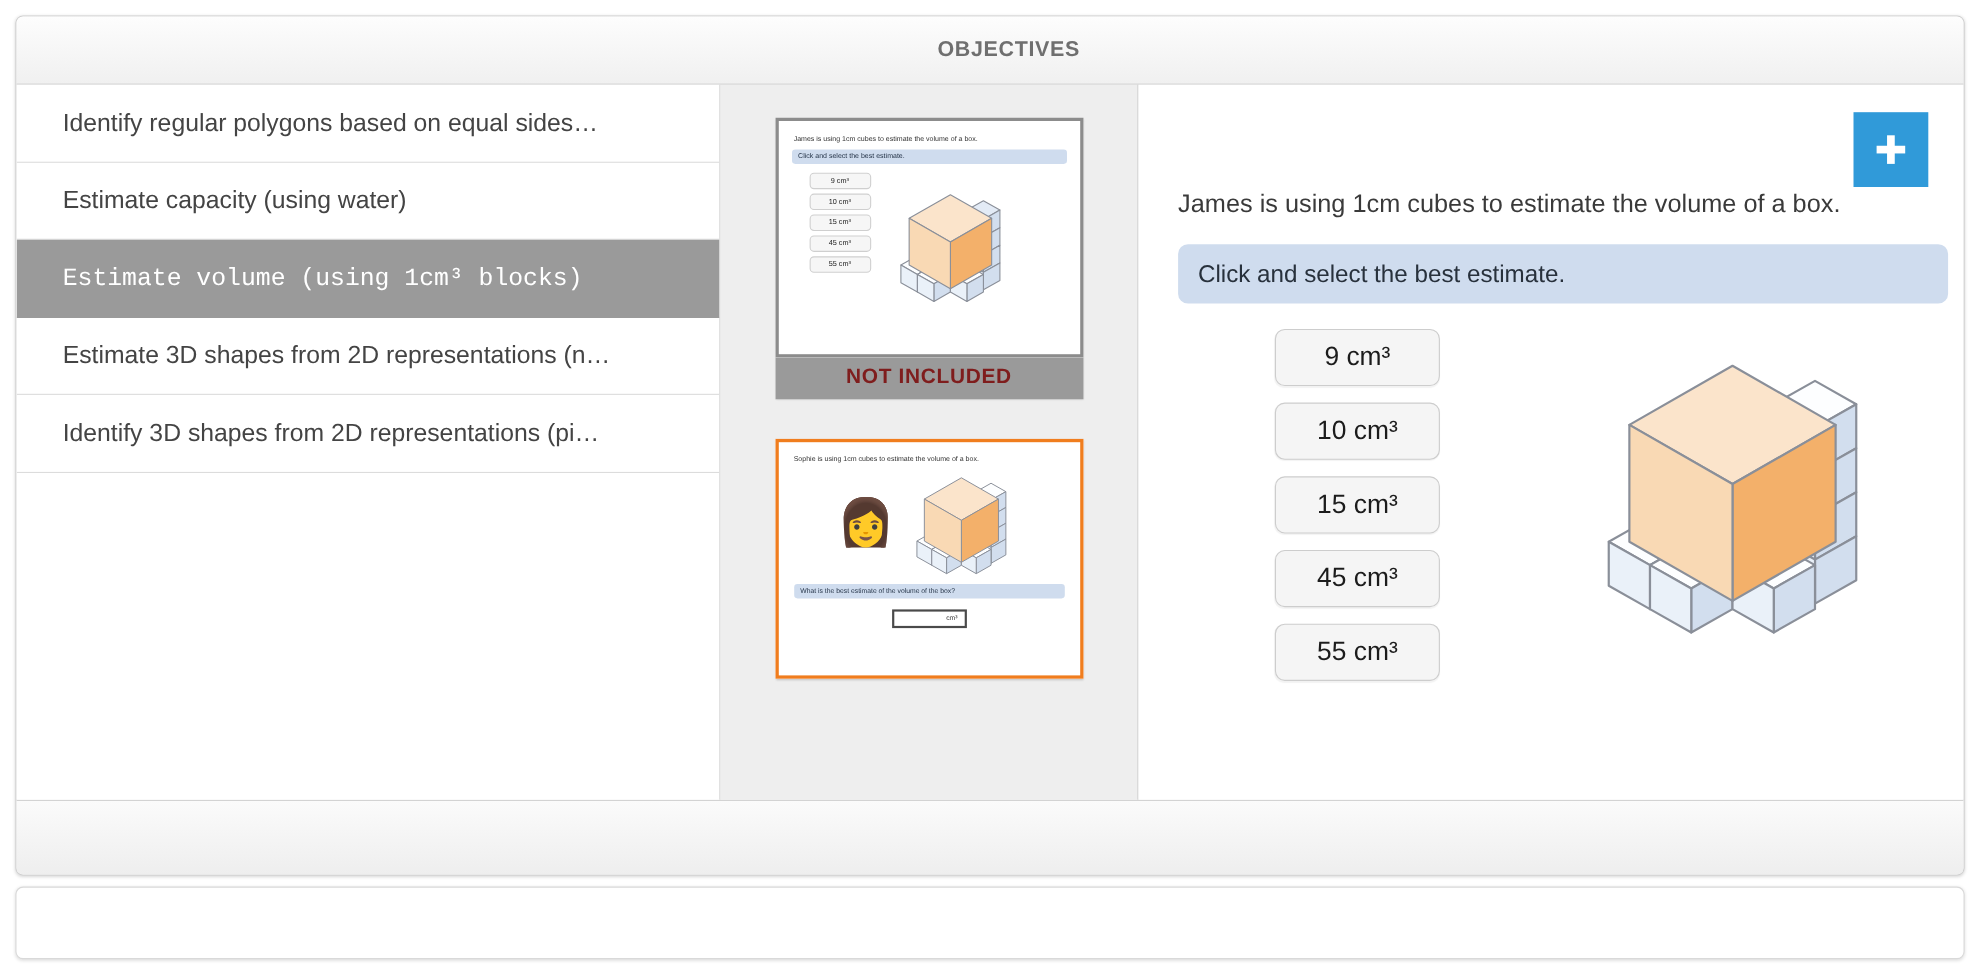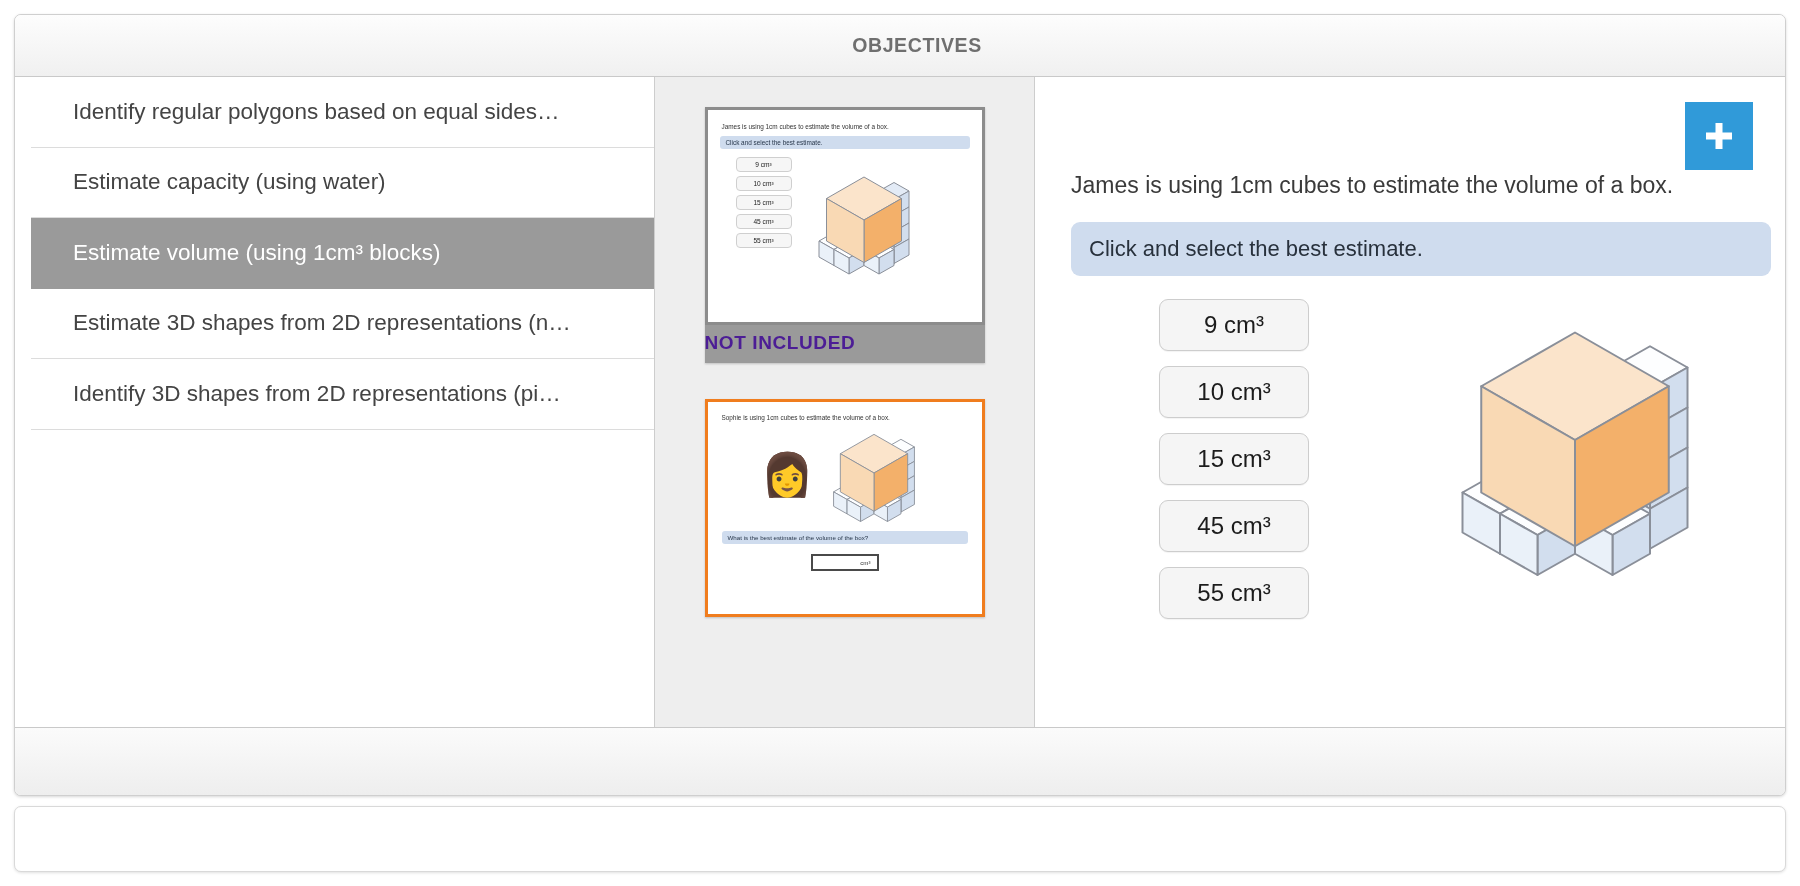--- a/index.html
+++ b/index.html
@@ -57,33 +57,33 @@
     display: flex;
     align-items: center;
     padding: 0 22px 0 42px;
     font-size: 22.5px;
     color: #444444;
     border-bottom: 1px solid #dcdcdc;
     white-space: nowrap;
     overflow: hidden;
     text-overflow: ellipsis;
     cursor: pointer;
-    margin-left: 16px;
   }
   .obj-item .label {
     overflow: hidden;
     text-overflow: ellipsis;
     white-space: nowrap;
     display: block;
     width: 100%;
   }
   .obj-item.selected {
     background: #9a9a9a;
     color: #ffffff;
     border-bottom-color: #9a9a9a;
+    font-family: Liberation Mono, monospace;
   }
 
   
   .thumbs {
     width: 380px;
     background: #eeeeee;
     border-right: 1px solid #cdcdcd;
     padding: 30px 0 0 0;
     display: flex;
     flex-direction: column;
@@ -99,22 +99,22 @@
   .thumb .frame {
     border: 3px solid #8c8c8c;
     background: #ffffff;
     height: 218px;
     overflow: hidden;
     position: relative;
   }
   .thumb.included .frame { border-color: #f07d1e; }
   .thumb .caption {
     background: #9a9a9a;
-    color: #4c1d95;
-    text-align: left;
+    color: #7f1d1d;
+    text-align: center;
     font-size: 19px;
     font-weight: bold;
     letter-spacing: 0.6px;
     padding: 7px 0 9px 0;
   }
   .thumb.included .caption { background: #f07d1e; }
 
   
   .mini { position: absolute; inset: 0; padding: 10px 12px; }
   .mini-q {

